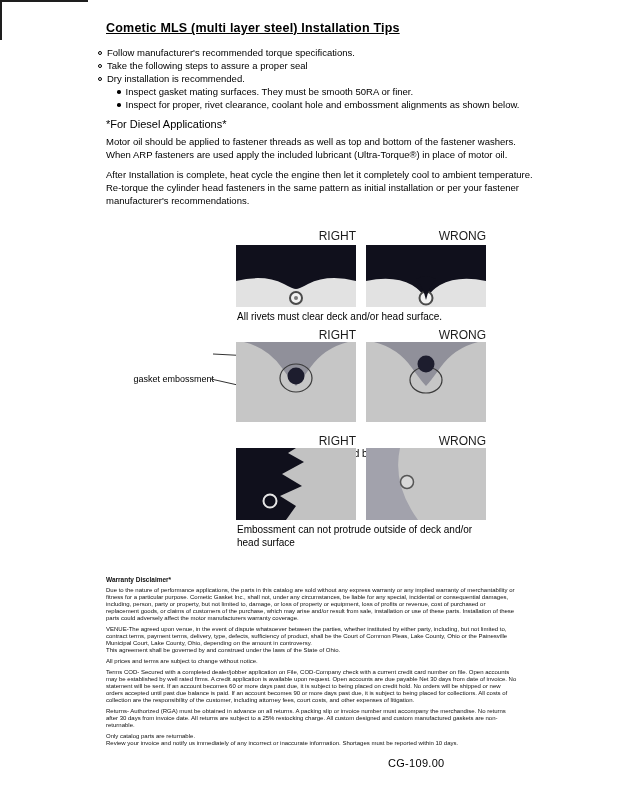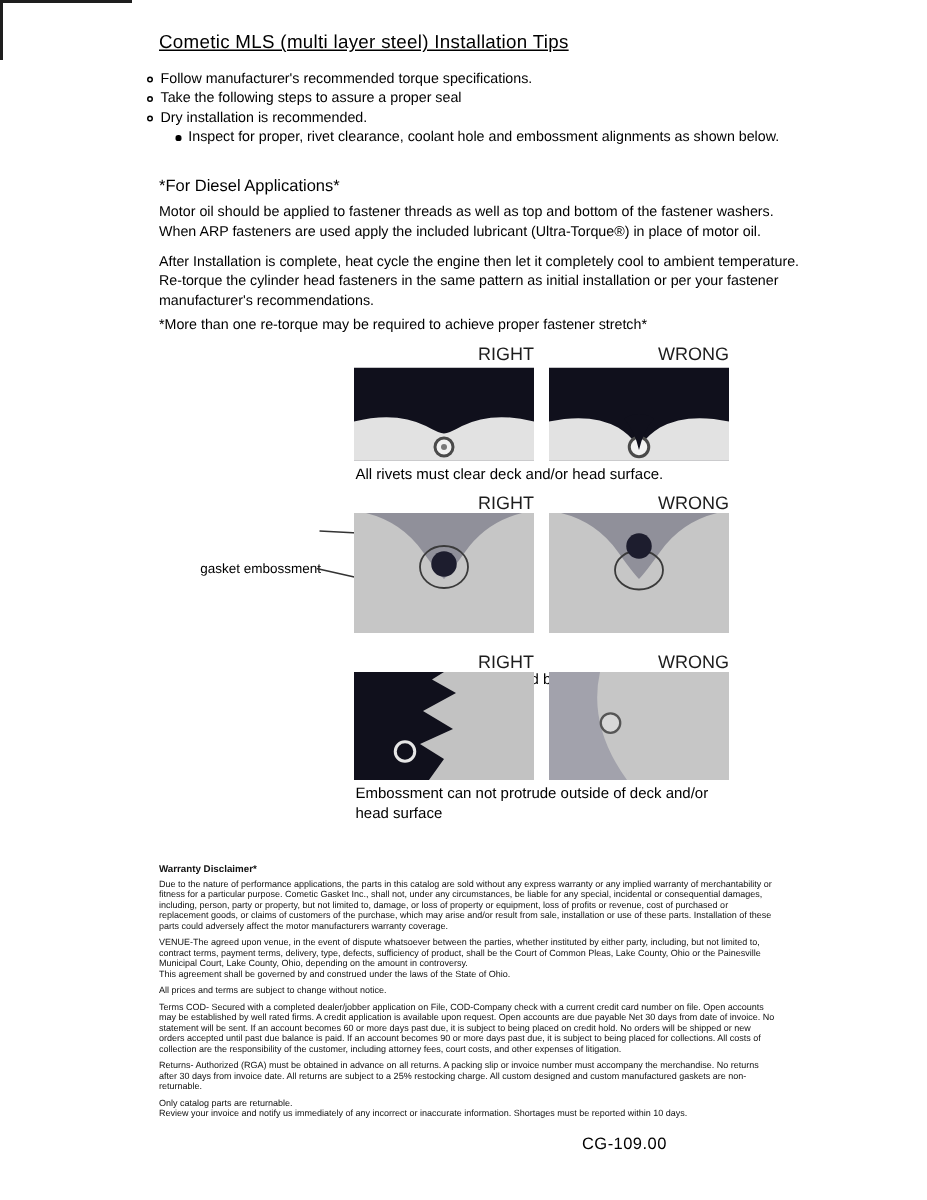--- a/index.html
+++ b/index.html
@@ -3,21 +3,21 @@
 <meta charset="utf-8">
 <style>
   *{margin:0;padding:0;box-sizing:border-box}
   html,body{background:#ffffff}
   body{width:618px;height:800px;font-family:"Liberation Sans",sans-serif;color:#000;overflow:hidden}
   .page{position:relative;width:618px;height:800px;background:#fff}
   .artifact{position:absolute;background:#1e1e1e}
   .artifact-h{left:0;top:0;width:88px;height:2px}
   .artifact-v{left:0;top:0;width:2px;height:40px}
 
-  .title{position:absolute;left:106px;top:21px;font-size:12.5px;font-weight:normal;text-decoration:underline;letter-spacing:.2px}
+  .title{position:absolute;left:106px;top:21px;font-size:12.5px;font-weight:bold;text-decoration:underline;letter-spacing:.2px}
 
   .tips{position:absolute;left:98px;top:47px;font-size:9.5px;line-height:12px}
   .tip{display:flex;align-items:center;margin-bottom:1px}
   .tip.sub{margin-left:19px}
   .m-circle{width:4px;height:4px;border:1px solid #000;border-radius:50%;margin-right:5px;flex:none}
   .m-dot{width:3.5px;height:3.5px;background:#000;border-radius:50%;margin-right:5px;flex:none}
 
   .diesel-heading{position:absolute;left:106px;top:118px;font-size:11px;font-weight:normal}
   .para{position:absolute;left:106px;width:432px;font-size:9.5px;line-height:12.8px}
   .para1{top:136px}
@@ -66,28 +66,31 @@
     <div class="tip">
       <span class="m-circle"></span>
       <span>Take the following steps to assure a proper seal</span>
     </div>
     <div class="tip">
       <span class="m-circle"></span>
       <span>Dry installation is recommended.</span>
     </div>
     <div class="tip sub">
       <span class="m-dot"></span>
+      <span>Inspect gasket mating surfaces.  They must be smooth 50RA or finer.</span>
+    </div>
+    <div class="tip sub">
+      <span class="m-dot"></span>
       <span>Inspect for proper, rivet clearance, coolant hole and embossment alignments as shown below.</span>
     </div>
   </div>
 
   <div class="diesel-heading">*For Diesel Applications*</div>
   <div class="para para1">Motor oil should be applied to fastener threads as well as top and bottom of the fastener washers. When ARP fasteners are used apply the included lubricant (Ultra-Torque®) in place of motor oil.</div>
   <div class="para para2">After Installation is complete, heat cycle the engine then let it completely cool to ambient temperature. Re-torque the cylinder head fasteners in the same pattern as initial installation or per your fastener manufacturer's recommendations.</div>
-  <div class="note">*More than one re-torque may be required to achieve proper fastener stretch*</div>
 
   <div class="dlabel lbl-r1-right">RIGHT</div>
   <div class="dlabel lbl-r1-wrong">WRONG</div>
 
   <svg class="panel pnl-r1-right" width="120" height="62" viewBox="0 0 120 62">
     <rect width="120" height="62" fill="#10101c"></rect>
     <path d="M0,62 L0,36 Q28,29 48,39 Q57,44 60,44 Q63,44 72,39 Q92,29 120,36 L120,62 Z" fill="#e2e2e2"></path>
     <circle cx="60" cy="53" r="6" fill="#f2f2f2" stroke="#4a4a4a" stroke-width="2"></circle>
     <circle cx="60" cy="53" r="2" fill="#7a7a7a"></circle>
   </svg>

